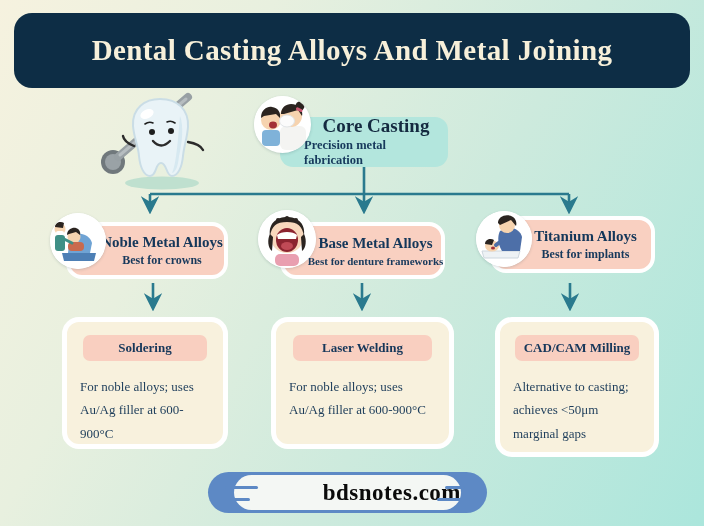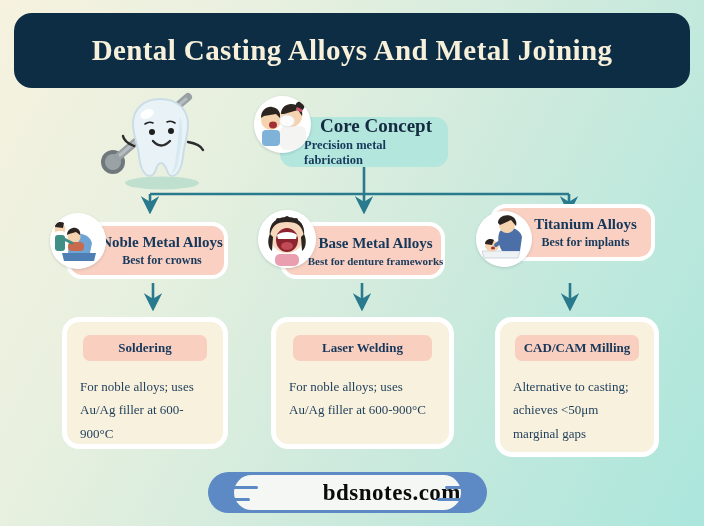--- a/index.html
+++ b/index.html
@@ -33,21 +33,21 @@
   .core-sub { font-size:12.5px; font-weight:bold; color:#173a5c; margin-top:2px; }
   
   .branch-box {
     position:absolute; background:#f9d0c1; border:4px solid #ffffff; border-radius:16px;
     z-index:2; display:flex; flex-direction:column; align-items:center; justify-content:center;
   }
   .branch-title { font-size:15px; font-weight:bold; color:#14375a; line-height:1.25; }
   .branch-sub { font-size:12px; font-weight:bold; color:#17395c; margin-top:2px; }
   #branch-box-0 { left:66px;  top:222px; width:162px; height:57px; padding-left:30px; }
   #branch-box-1 { left:280px; top:222px; width:165px; height:57px; padding-left:26px; }
-  #branch-box-2 { left:490px; top:204px; width:165px; height:57px; padding-left:26px; }
+  #branch-box-2 { left:490px; top:216px; width:165px; height:57px; padding-left:26px; }
   #branch-box-1 .branch-sub { font-size:11px; white-space:nowrap; }
   
   .card {
     position:absolute; background:#f8f1dd; border:5px solid #ffffff; border-radius:17px;
     z-index:2;
   }
   #card-0 { left:62px;  top:317px; width:166px; height:132px;font-family:Liberation Serif, serif; }
   #card-1 { left:271px; top:317px; width:183px; height:132px; }
   #card-2 { left:488px; top:317px; width:164px; height:140px;margin-left:7px; }
   .card-pill {
@@ -129,21 +129,21 @@
       <ellipse cx="19" cy="29" rx="4" ry="3.4" fill="#a33036"></ellipse>
       <rect x="26" y="30" width="26" height="24" rx="6" fill="#f4f4f2"></rect>
       <circle cx="37" cy="20" r="11" fill="#f6d3af"></circle>
       <path d="M27 18 C27 9 36 6 42 9 C47 11 49 16 48 20 L44 14 L30 18 Z" fill="#2b2420"></path>
       <circle cx="46" cy="10" r="4.5" fill="#2b2420"></circle>
       <rect x="42" y="12" width="7" height="3" rx="1.5" fill="#c9566f" transform="rotate(25 45 13)"></rect>
       <ellipse cx="33" cy="25" rx="7.5" ry="6" fill="#fbfbfb" stroke="#dfe3e6"></ellipse>
     </svg>
   </div>
   <div class="core-box">
-    <div class="core-title">Core Concept</div>
+    <div class="core-title">Core Casting</div>
     <div class="core-sub">Precision metal fabrication</div>
   </div>
 
   <div class="icon-circle" style="left:50px; top:213px; width:56px; height:56px;">
     <svg width="56" height="56" viewBox="0 0 56 56">
       <circle cx="28" cy="28" r="28" fill="#ffffff"></circle>
       <path d="M12 40 L46 40 L44 48 L14 48 Z" fill="#4d7fb5"></path>
       <path d="M20 22 C30 18 40 22 42 30 L40 40 L18 40 Z" fill="#6fa3d4"></path>
       <circle cx="24" cy="24" r="6.5" fill="#f6d3af"></circle>
       <path d="M17 22 C17 16 23 14 26 15 C29 16 31 19 30 22 L26 19 L19 21 Z" fill="#2b2420"></path>

